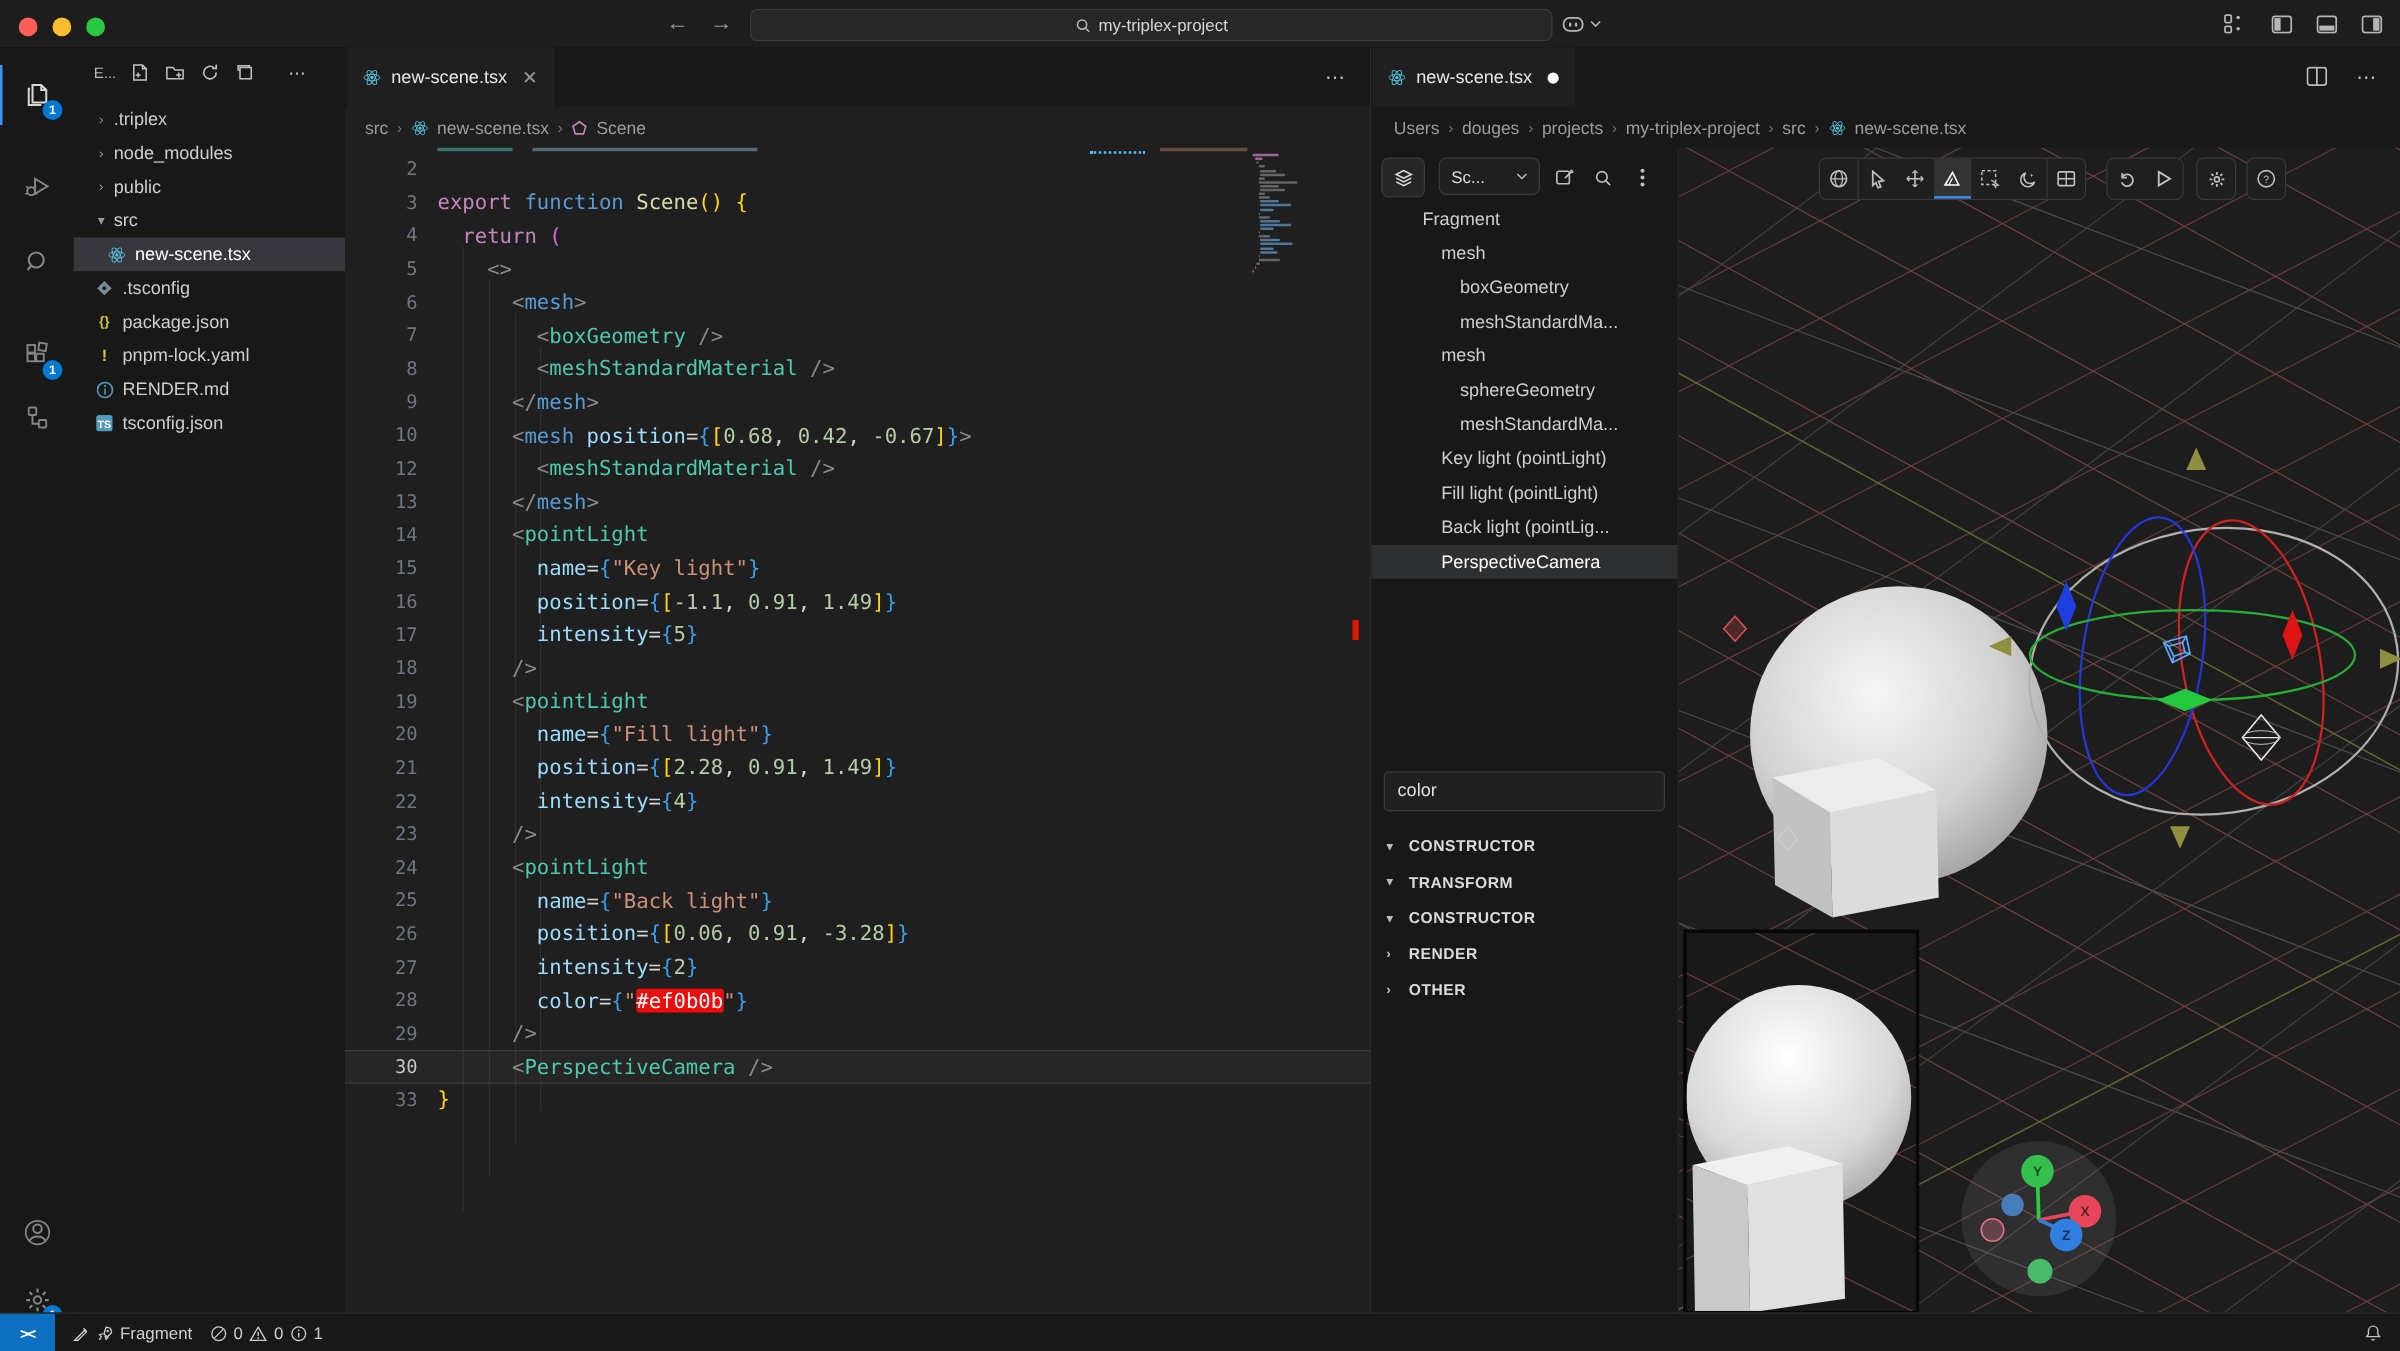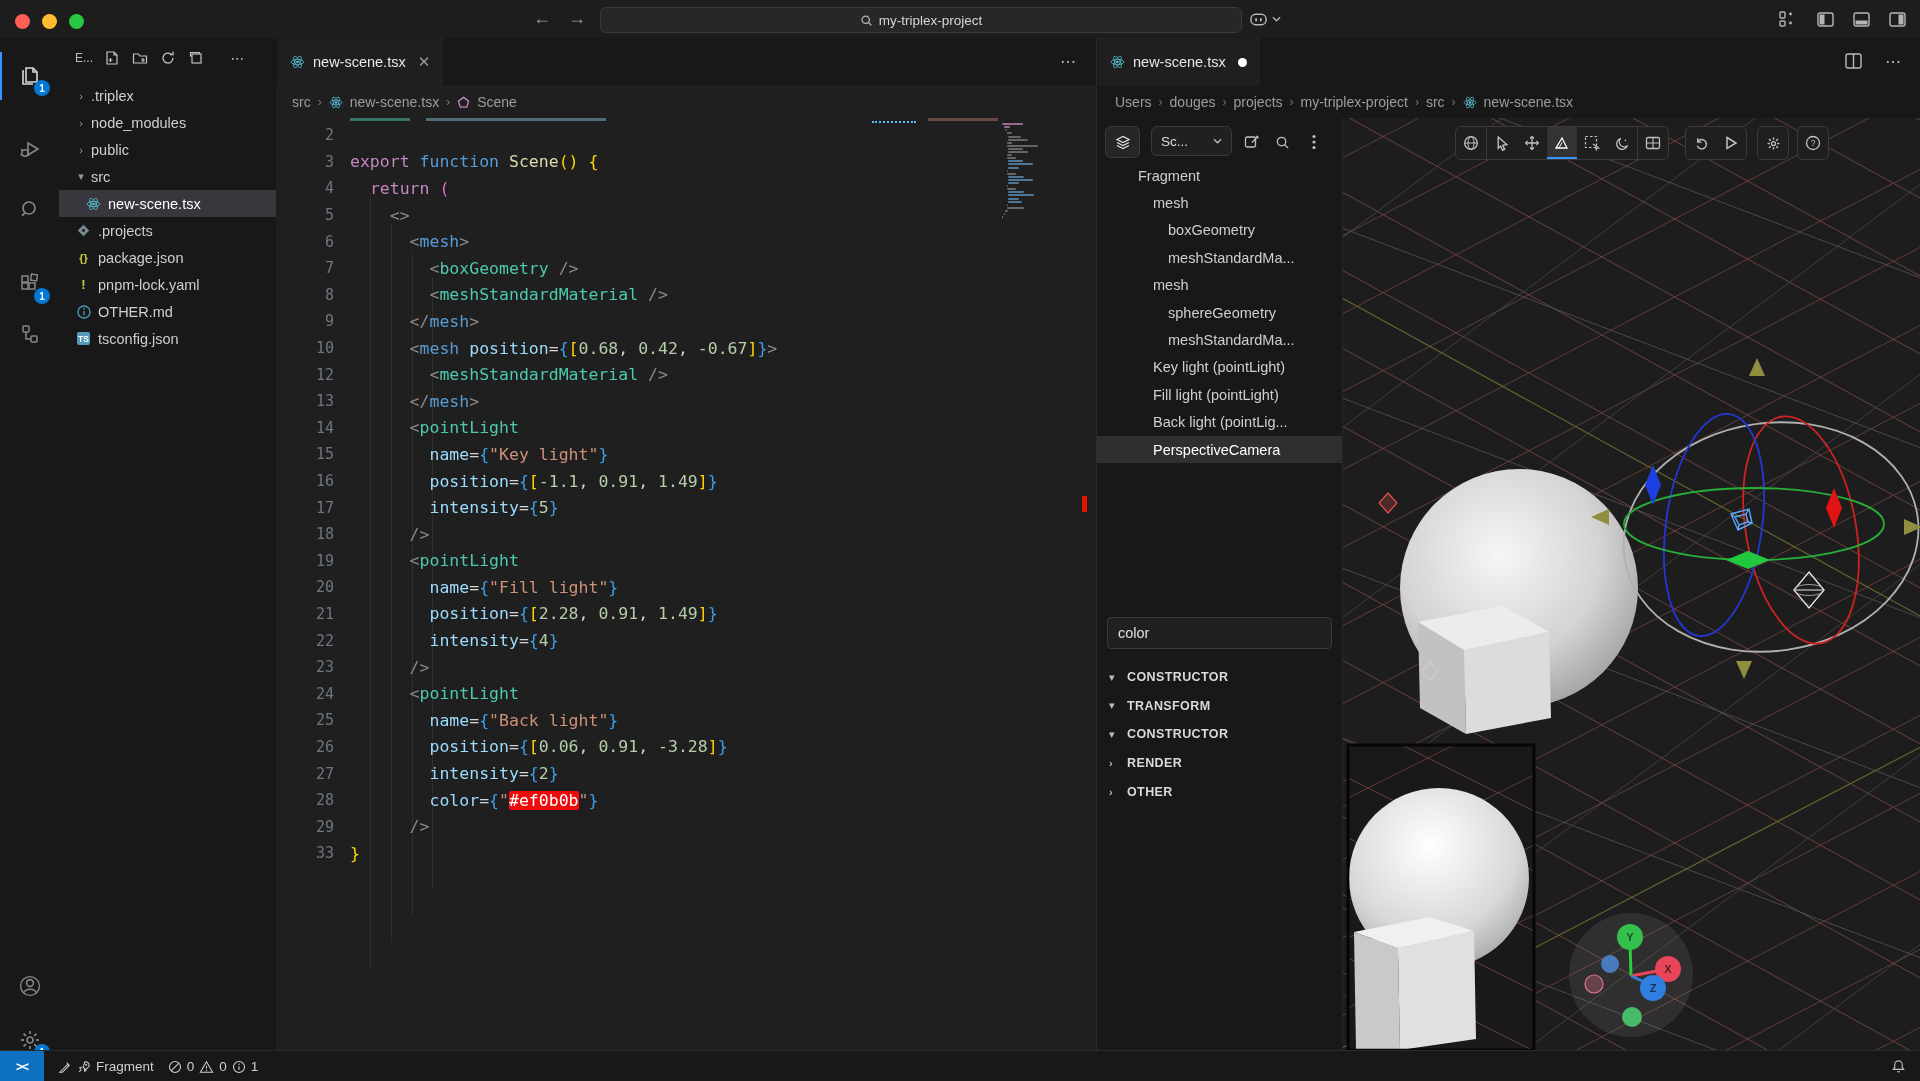--- a/index.html
+++ b/index.html
@@ -282,21 +282,21 @@
           <span>new-scene.tsx</span>
         </div>
         <div class="ft-row">
           <span style="width:16px;flex:0 0 16px"></span>
           <span class="ft-ic">
             <svg width="13" height="13" viewBox="0 0 14 14">
               <rect x="2.6" y="2.6" width="8.8" height="8.8" transform="rotate(45 7 7)" fill="#7a8a93"></rect>
               <circle cx="7" cy="7" r="1.6" fill="#181818"></circle>
             </svg>
           </span>
-          <span>.projects</span>
+          <span>.tsconfig</span>
         </div>
         <div class="ft-row">
           <span style="width:16px;flex:0 0 16px"></span>
           <span class="ft-ic">
             <span style="color:#cbcb41;font-weight:bold;font-size:11px">{}</span>
           </span>
           <span>package.json</span>
         </div>
         <div class="ft-row">
           <span style="width:16px;flex:0 0 16px"></span>
@@ -307,21 +307,21 @@
         </div>
         <div class="ft-row">
           <span style="width:16px;flex:0 0 16px"></span>
           <span class="ft-ic">
             <svg width="14" height="14" viewBox="0 0 14 14">
               <circle cx="7" cy="7" r="6" fill="none" stroke="#519aba" stroke-width="1.3"></circle>
               <line x1="7" y1="6" x2="7" y2="10.5" stroke="#519aba" stroke-width="1.3"></line>
               <circle cx="7" cy="3.8" r="0.9" fill="#519aba"></circle>
             </svg>
           </span>
-          <span>OTHER.md</span>
+          <span>RENDER.md</span>
         </div>
         <div class="ft-row">
           <span style="width:16px;flex:0 0 16px"></span>
           <span class="ft-ic">
             <span style="background:#519aba;color:#fff;font-size:8.5px;font-weight:bold;width:13px;height:13px;display:inline-flex;align-items:center;justify-content:center;border-radius:2px">TS</span>
           </span>
           <span>tsconfig.json</span>
         </div>
       </div>
   </div>
@@ -387,20 +387,21 @@
           <div class="row"><span class="ln">20</span><span class="code"><span class="tk-pl">        </span><span class="tk-at">name</span><span class="tk-pl">=</span><span class="tk-b">{</span><span class="tk-st">"Fill light"</span><span class="tk-b">}</span></span></div>
           <div class="row"><span class="ln">21</span><span class="code"><span class="tk-pl">        </span><span class="tk-at">position</span><span class="tk-pl">=</span><span class="tk-b">{</span><span class="tk-g">[</span><span class="tk-nu">2.28</span><span class="tk-pl">, </span><span class="tk-nu">0.91</span><span class="tk-pl">, </span><span class="tk-nu">1.49</span><span class="tk-g">]</span><span class="tk-b">}</span></span></div>
           <div class="row"><span class="ln">22</span><span class="code"><span class="tk-pl">        </span><span class="tk-at">intensity</span><span class="tk-pl">=</span><span class="tk-b">{</span><span class="tk-nu">4</span><span class="tk-b">}</span></span></div>
           <div class="row"><span class="ln">23</span><span class="code"><span class="tk-pl">      </span><span class="tk-pu">/&gt;</span></span></div>
           <div class="row"><span class="ln">24</span><span class="code"><span class="tk-pl">      </span><span class="tk-pu">&lt;</span><span class="tk-cmp">pointLight</span></span></div>
           <div class="row"><span class="ln">25</span><span class="code"><span class="tk-pl">        </span><span class="tk-at">name</span><span class="tk-pl">=</span><span class="tk-b">{</span><span class="tk-st">"Back light"</span><span class="tk-b">}</span></span></div>
           <div class="row"><span class="ln">26</span><span class="code"><span class="tk-pl">        </span><span class="tk-at">position</span><span class="tk-pl">=</span><span class="tk-b">{</span><span class="tk-g">[</span><span class="tk-nu">0.06</span><span class="tk-pl">, </span><span class="tk-nu">0.91</span><span class="tk-pl">, </span><span class="tk-nu">-3.28</span><span class="tk-g">]</span><span class="tk-b">}</span></span></div>
           <div class="row"><span class="ln">27</span><span class="code"><span class="tk-pl">        </span><span class="tk-at">intensity</span><span class="tk-pl">=</span><span class="tk-b">{</span><span class="tk-nu">2</span><span class="tk-b">}</span></span></div>
           <div class="row"><span class="ln">28</span><span class="code"><span class="tk-pl">        </span><span class="tk-at">color</span><span class="tk-pl">=</span><span class="tk-b">{</span><span class="tk-st">"</span><span class="tk-hl">#ef0b0b</span><span class="tk-st">"</span><span class="tk-b">}</span></span></div>
           <div class="row"><span class="ln">29</span><span class="code"><span class="tk-pl">      </span><span class="tk-pu">/&gt;</span></span></div>
+          <div class="row cur"><span class="ln">30</span><span class="code"><span class="tk-pl">      </span><span class="tk-pu">&lt;</span><span class="tk-cmp">PerspectiveCamera</span><span class="tk-pu"> /&gt;</span></span></div>
           <div class="row"><span class="ln">33</span><span class="code"><span class="tk-g">}</span></span></div>
         </div>
       <div id="minimap">
           <div class="mmbar" style="left: 0px; top: 3.1px; width: 21.25px; background: rgb(181, 124, 176);"></div>
           <div class="mmbar" style="left: 1.5px; top: 6.2px; width: 6.8px; background: rgb(181, 124, 176);"></div>
           <div class="mmbar" style="left: 3px; top: 9.3px; width: 1.7px; background: rgb(119, 119, 119);"></div>
           <div class="mmbar" style="left: 4.5px; top: 12.4px; width: 5.1px; background: rgb(119, 119, 119);"></div>
           <div class="mmbar" style="left: 6px; top: 15.5px; width: 12.75px; background: rgb(119, 119, 119);"></div>
           <div class="mmbar" style="left: 6px; top: 18.6px; width: 20.4px; background: rgb(119, 119, 119);"></div>
           <div class="mmbar" style="left: 4.5px; top: 21.7px; width: 5.95px; background: rgb(119, 119, 119);"></div>

